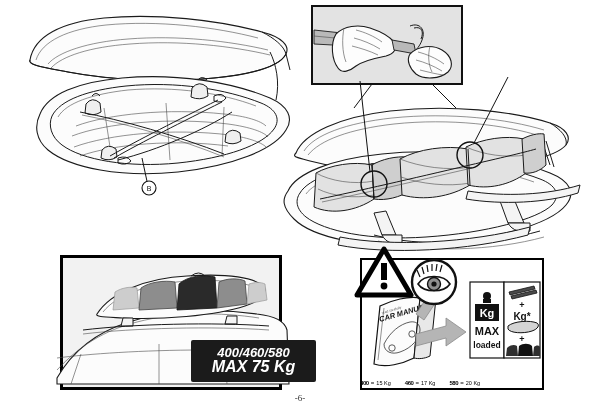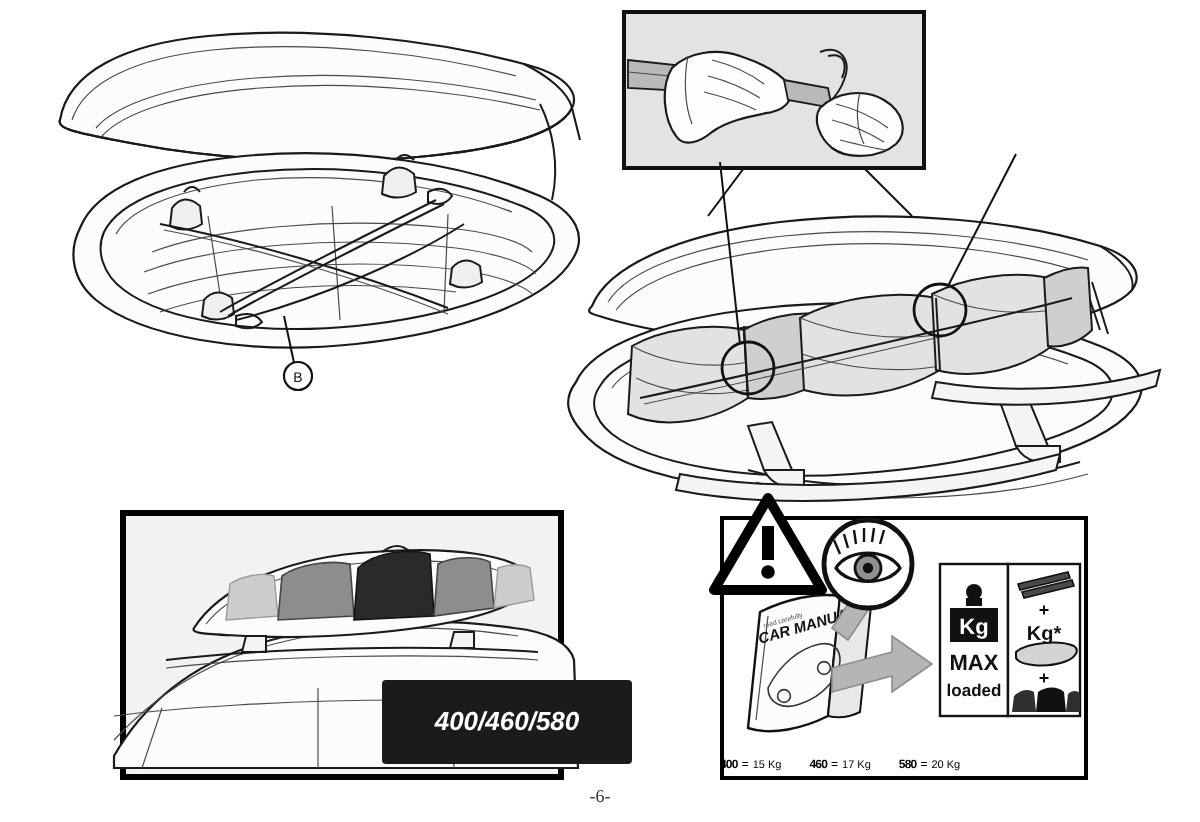--- a/index.html
+++ b/index.html
@@ -301,20 +301,21 @@
       <path class="shell2" d="M60,60 L58,68 L70,68 L70,60 Z"></path>
       <path class="shell2" d="M164,58 L162,66 L174,66 L174,58 Z"></path>
 
       <path class="ln" d="M20,72 C70,66 150,64 206,68"></path>
       <path class="ln-thin" d="M20,76 C70,70 150,68 206,72"></path>
     </svg>
   </div>
 
   <div class="caption-plate">
     <div class="caption-line1">400/460/580</div>
+    <div class="caption-line2">MAX 75 Kg</div>
   </div>
 
   <div class="fig" id="panel-warning">
     <svg width="180" height="128" viewBox="0 0 180 128">
 
       <g>
         <path d="M12,104 L18,46 C30,40 46,36 58,38 L52,98 C40,104 24,108 12,104 Z" fill="#fcfcfc" stroke="#111" stroke-width="1.2"></path>
         <path d="M52,98 L58,38 C64,36 70,36 74,38 L68,96 C62,99 56,99 52,98 Z" fill="#e8e8e8" stroke="#111" stroke-width="1"></path>
         <path d="M16,100 L22,48" class="ln-thin"></path>
 

